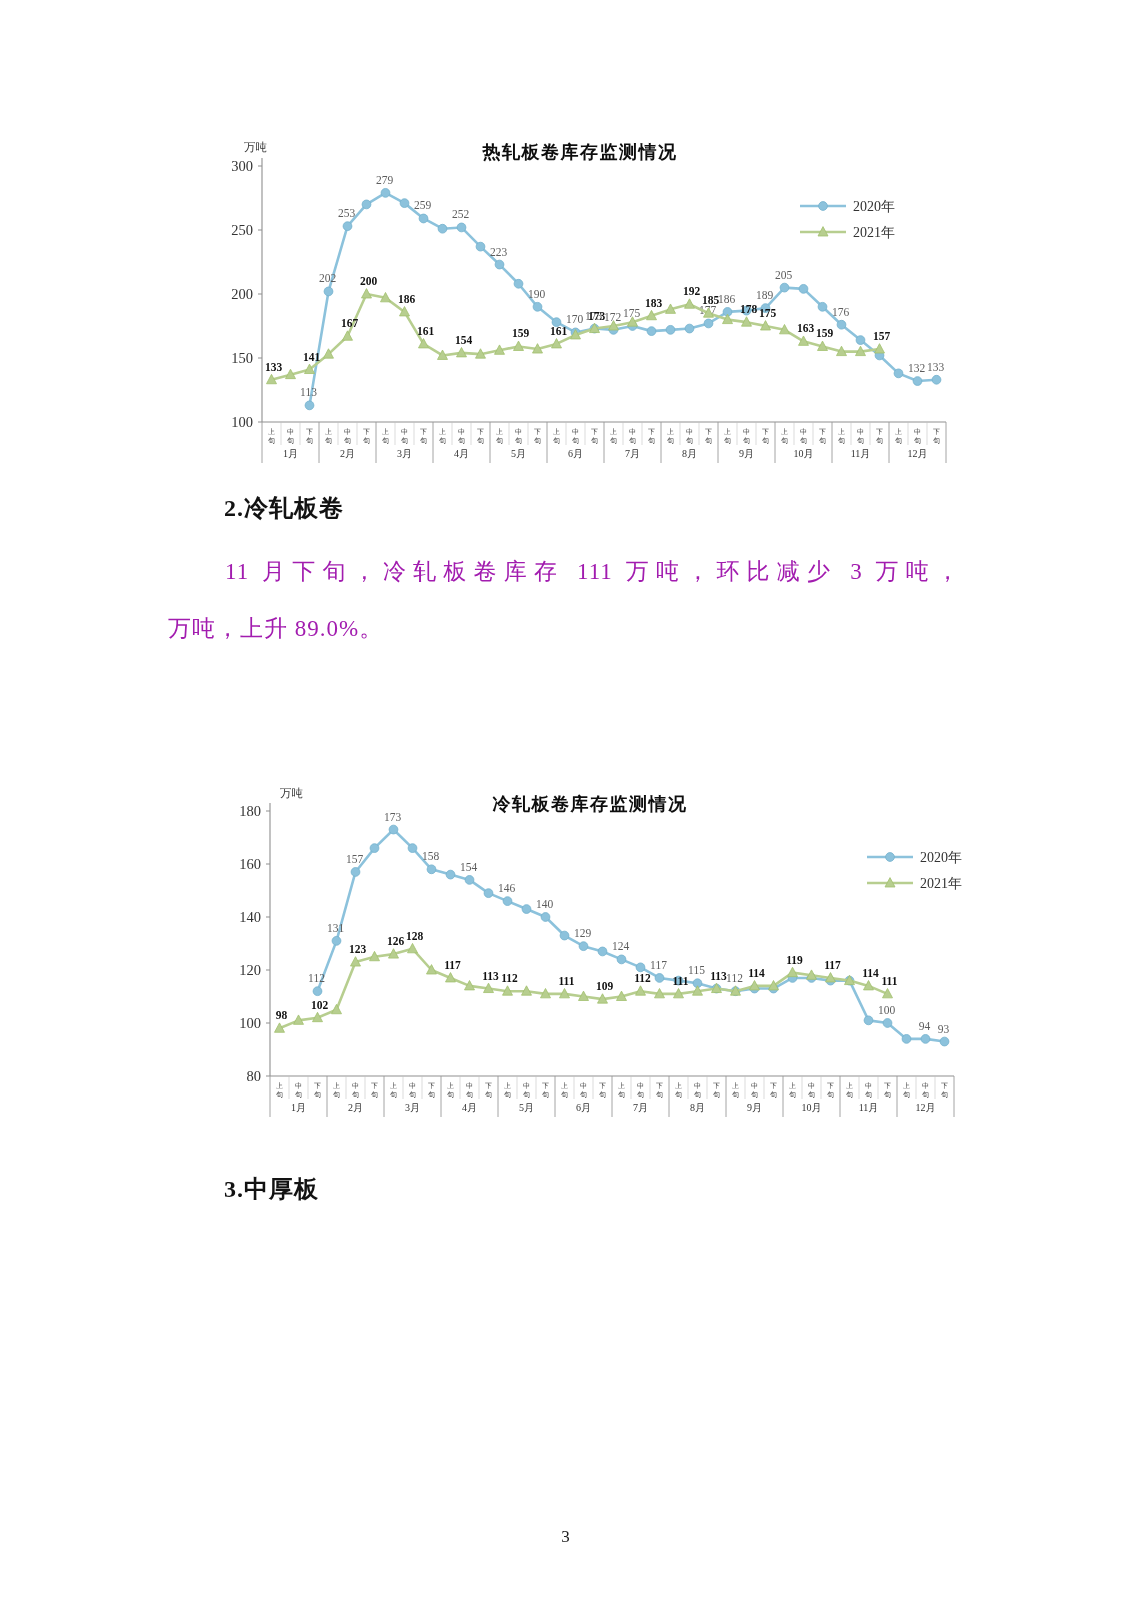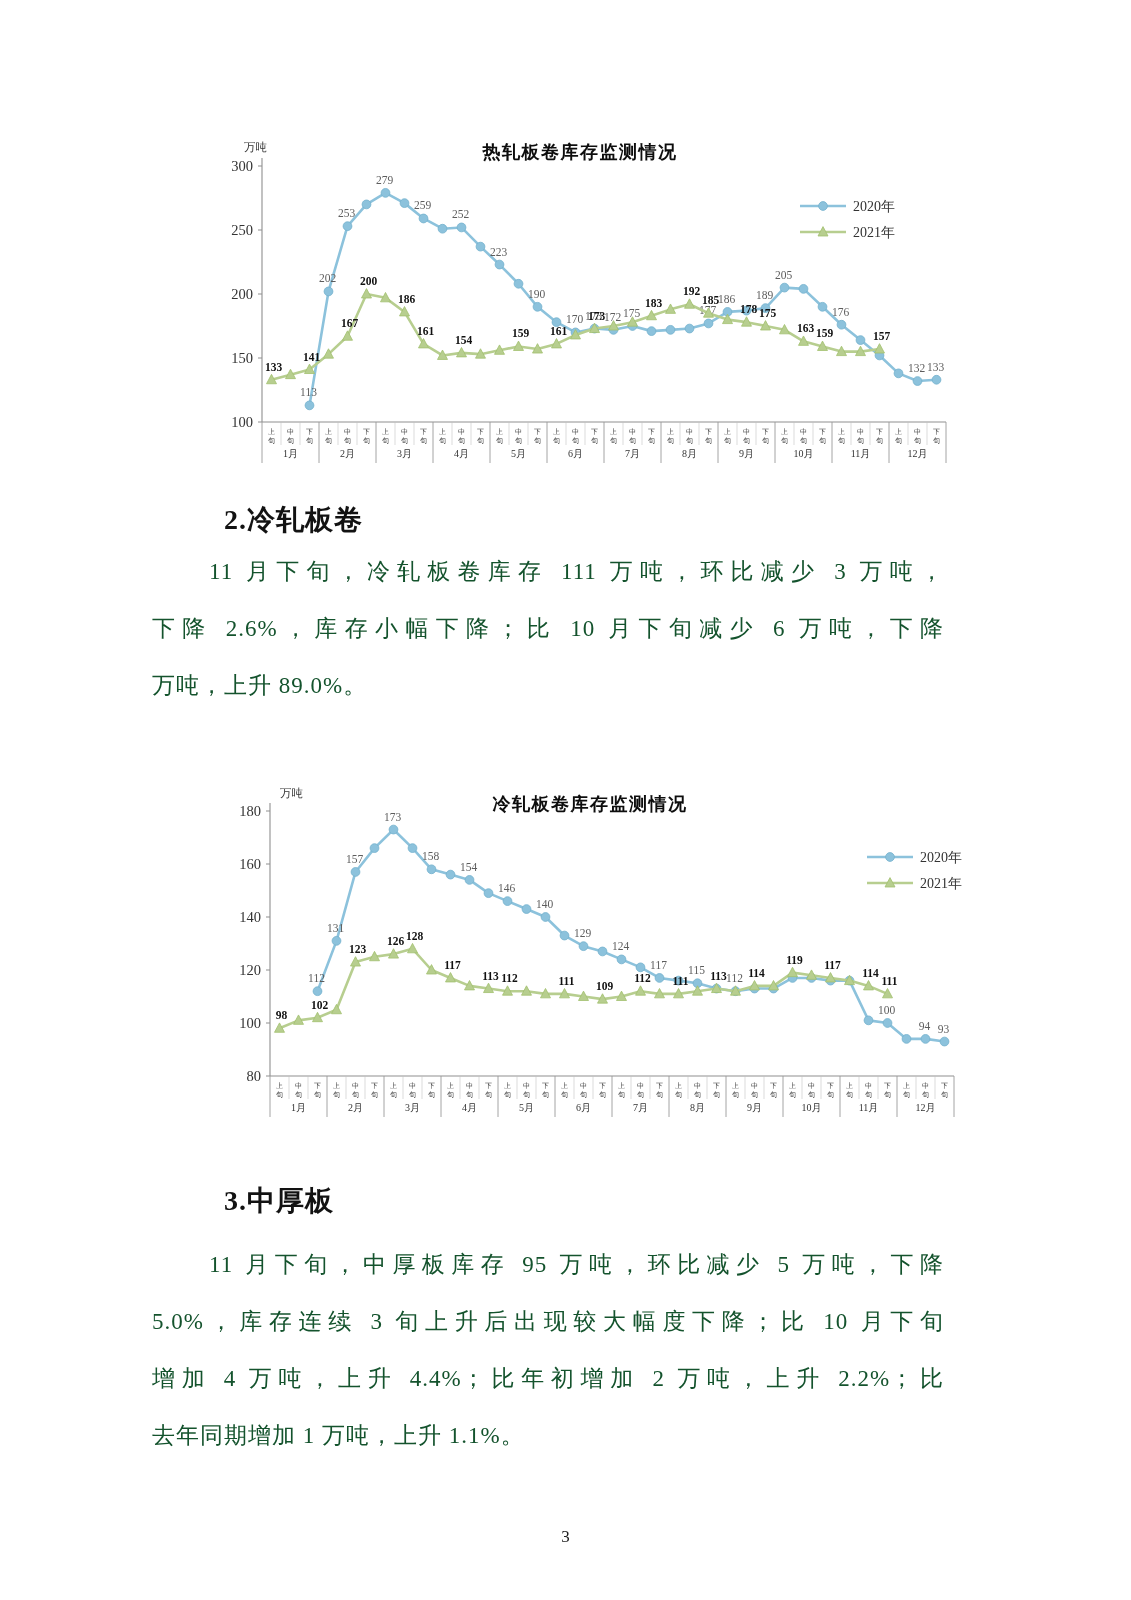--- a/index.html
+++ b/index.html
@@ -3,24 +3,24 @@
 <meta charset="utf-8">
 <style>
   html,body{margin:0;padding:0;background:#ffffff;}
   .page{
     position:relative;width:1131px;height:1600px;background:#ffffff;overflow:hidden;
     font-family:"Liberation Serif","DejaVu Serif",serif;color:#1c1c1c;
   }
   svg.chart{position:absolute;overflow:visible;}
   #chart-0{left:222px;top:118px;}
   #chart-1{left:222px;top:776px;}
-  .heading{position:absolute;font-size:28px;font-weight:700;color:#121212;letter-spacing:1px;margin-top:9px;}
+  .heading{position:absolute;font-size:24px;font-weight:700;color:#121212;letter-spacing:1px;}
   #heading-0{left:224px;top:492px;}
   #heading-1{left:224px;top:1173px;}
-  .para{position:absolute;left:152px;width:792px;font-size:23px;color:#14532d;}
+  .para{position:absolute;left:168px;width:792px;font-size:23px;color:#a21caf;}
   .pline{height:57px;line-height:57px;text-align:justify;text-align-last:justify;letter-spacing:1px;white-space:nowrap;}
   .pline.first{padding-left:57px;}
   .pline.last{text-align-last:left;}
   #para-0{top:543px;}
   #para-1{top:1236px;}
   .page-number{position:absolute;top:1527px;left:0;width:100%;text-align:center;font-size:17px;color:#222;}
 </style>
 </head>
 <body>
 
@@ -253,21 +253,20 @@
         <line x1="578" y1="114" x2="624" y2="114" stroke="#B7CE8F" stroke-width="2.4"></line>
         <path d="M601,108.6 L606,118 L596,118 Z" fill="#B7CE8F" stroke="#a2c06f" stroke-width="0.8"></path>
         <text x="631" y="119" font-size="14" fill="#333" font-family="&quot;Liberation Serif&quot;,&quot;DejaVu Serif&quot;,serif">2021年</text>
       </g>
     </svg>
 
   <div class="heading" id="heading-0">2.冷轧板卷</div>
 
   <div class="para" id="para-0">
     <div class="pline first">11 月下旬，冷轧板卷库存 111 万吨，环比减少 3 万吨，</div>
-    <div class="pline">下降 2.6%，库存小幅下降；比 10 月下旬减少 6 万吨，下降</div>
     <div class="pline last">万吨，上升 89.0%。</div>
   </div>
 
   <svg id="chart-1" class="chart" width="765" height="385">
       <g>
         <line x1="48" y1="27" x2="48" y2="300" stroke="#8f8f8f" stroke-width="1.1"></line>
         <line x1="44" y1="300" x2="48" y2="300" stroke="#8f8f8f" stroke-width="1"></line>
         <text x="39" y="305" text-anchor="end" font-size="14.5" fill="#333" font-family="&quot;Liberation Serif&quot;,&quot;DejaVu Serif&quot;,serif">80</text>
         <line x1="44" y1="247" x2="48" y2="247" stroke="#8f8f8f" stroke-width="1"></line>
         <text x="39" y="252" text-anchor="end" font-size="14.5" fill="#333" font-family="&quot;Liberation Serif&quot;,&quot;DejaVu Serif&quot;,serif">100</text>
@@ -488,21 +487,15 @@
         <circle cx="668" cy="81" r="4.4" fill="#8CC2DC" stroke="#74b1cd" stroke-width="0.8"></circle>
         <text x="698" y="86" font-size="14" fill="#333" font-family="&quot;Liberation Serif&quot;,&quot;DejaVu Serif&quot;,serif">2020年</text>
         <line x1="645" y1="107" x2="691" y2="107" stroke="#B7CE8F" stroke-width="2.4"></line>
         <path d="M668,101.6 L673,111 L663,111 Z" fill="#B7CE8F" stroke="#a2c06f" stroke-width="0.8"></path>
         <text x="698" y="112" font-size="14" fill="#333" font-family="&quot;Liberation Serif&quot;,&quot;DejaVu Serif&quot;,serif">2021年</text>
       </g>
     </svg>
 
   <div class="heading" id="heading-1">3.中厚板</div>
 
-  <div class="para" id="para-1">
-    <div class="pline first">11 月下旬，中厚板库存 95 万吨，环比减少 5 万吨，下降</div>
-    <div class="pline">5.0%，库存连续 3 旬上升后出现较大幅度下降；比 10 月下旬</div>
-    <div class="pline">增加 4 万吨，上升 4.4%；比年初增加 2 万吨，上升 2.2%；比</div>
-    <div class="pline last">去年同期增加 1 万吨，上升 1.1%。</div>
-  </div>
 
   <div class="page-number">3</div>
 </div>
 
 </body></html>

